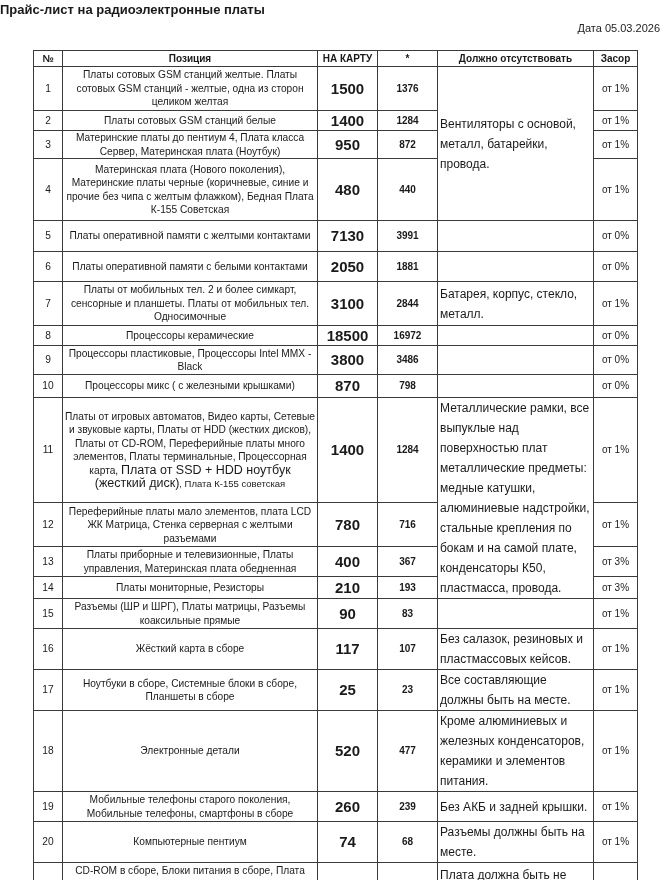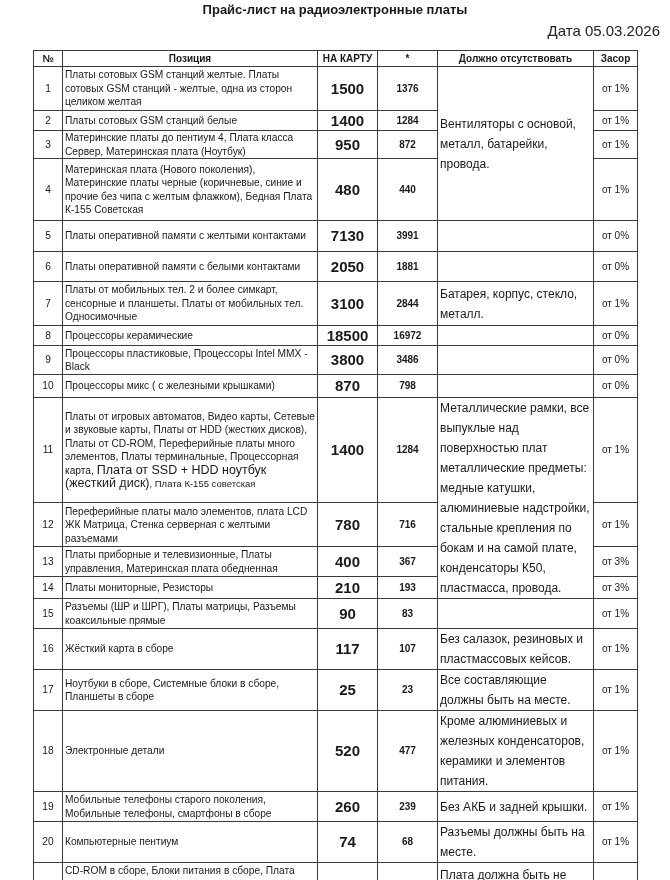--- a/index.html
+++ b/index.html
@@ -1,26 +1,26 @@
 <!DOCTYPE html>
 <html><head>
 <meta charset="utf-8">
 <style>
   html, body { margin: 0; padding: 0; background: #ffffff; }
   body { width: 670px; height: 880px; position: relative; overflow: hidden;
          font-family: "Liberation Sans", "DejaVu Sans", sans-serif; color: #1a1a1a; }
-  .title { position: absolute; top: 2px; left: 0; width: 670px; text-align: center;
+  .title { position: absolute; top: 2px; left: 0; width: 670px; 
            font-weight: bold; font-size: 13px; }
-  .date { position: absolute; top: 22px; right: 10px; font-size: 15px; color: #222; }
+  .date { position: absolute; top: 22px; right: 10px; font-size: 11px; color: #222; }
   table.price { position: absolute; top: 50px; left: 33px; border-collapse: collapse;
                 table-layout: fixed; width: 604px; font-size: 10.2px; line-height: 13.5px; }
   table.price th, table.price td { border: 1.3px solid #3a3a3a; padding: 0 2px; vertical-align: middle; }
   table.price th { font-weight: bold; text-align: center; height: 15px; font-size: 10px; }
   td.num { text-align: center; }
-  td.pos { text-align: left; padding-left: 3px; }
+  td.pos { text-align: center; padding-left: 3px; }
   td.card { text-align: center; font-weight: bold; font-size: 15px; }
   td.star { text-align: center; font-weight: bold; font-size: 10px; }
   td.must { text-align: left; font-size: 12px; line-height: 20px; padding: 0 4px; }
   td.dirt { text-align: center; font-size: 10px; }
   .big { font-size: 12.5px; font-family: "Liberation Sans", sans-serif; }
   .small { font-size: 9.5px; }
 </style>
 </head>
 <body>
 

